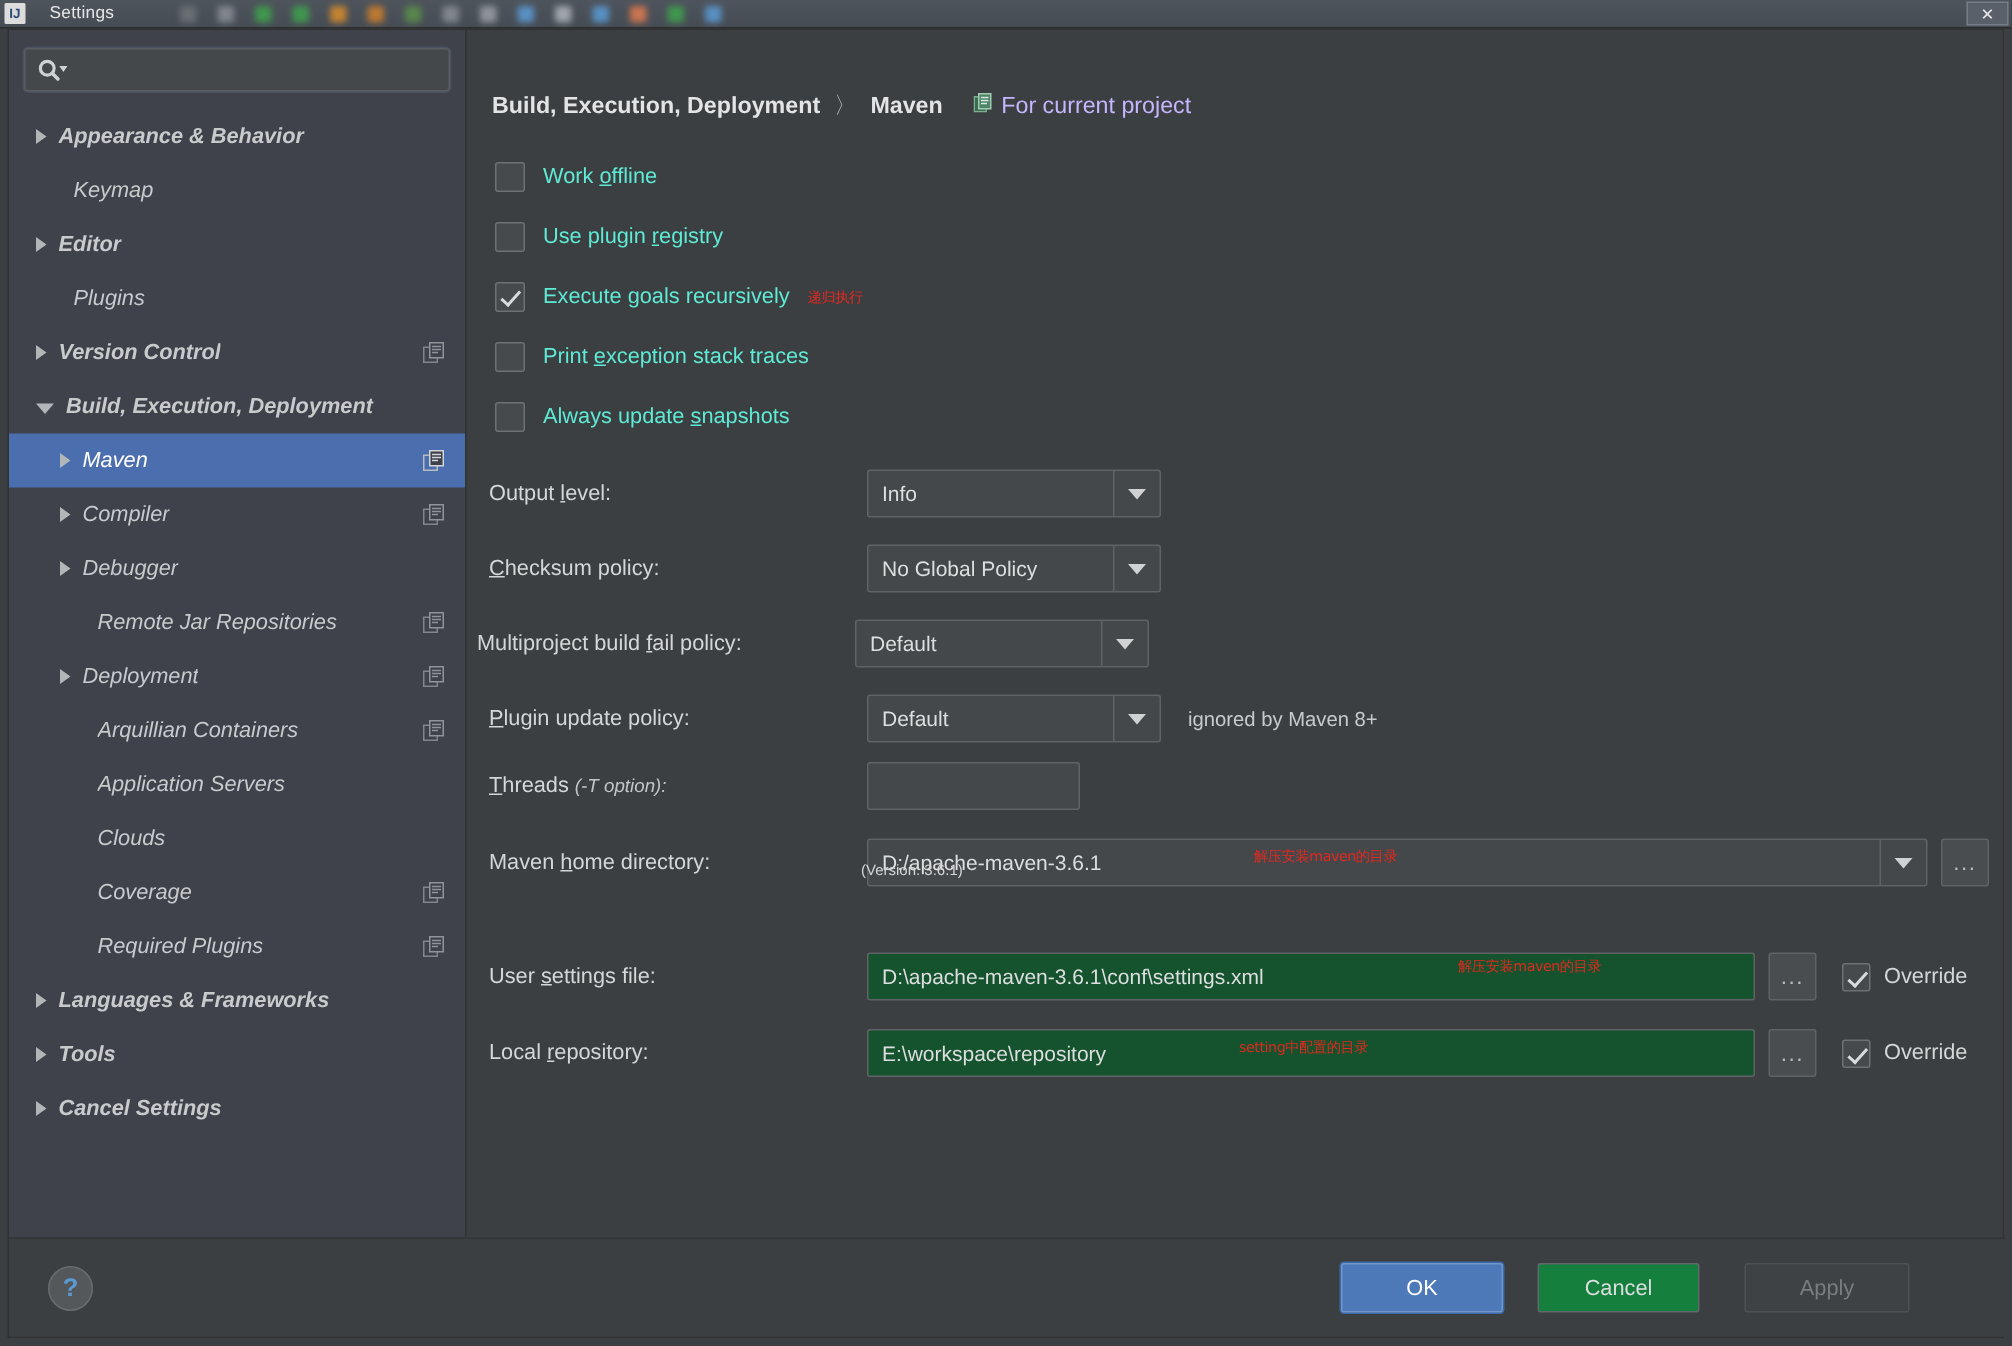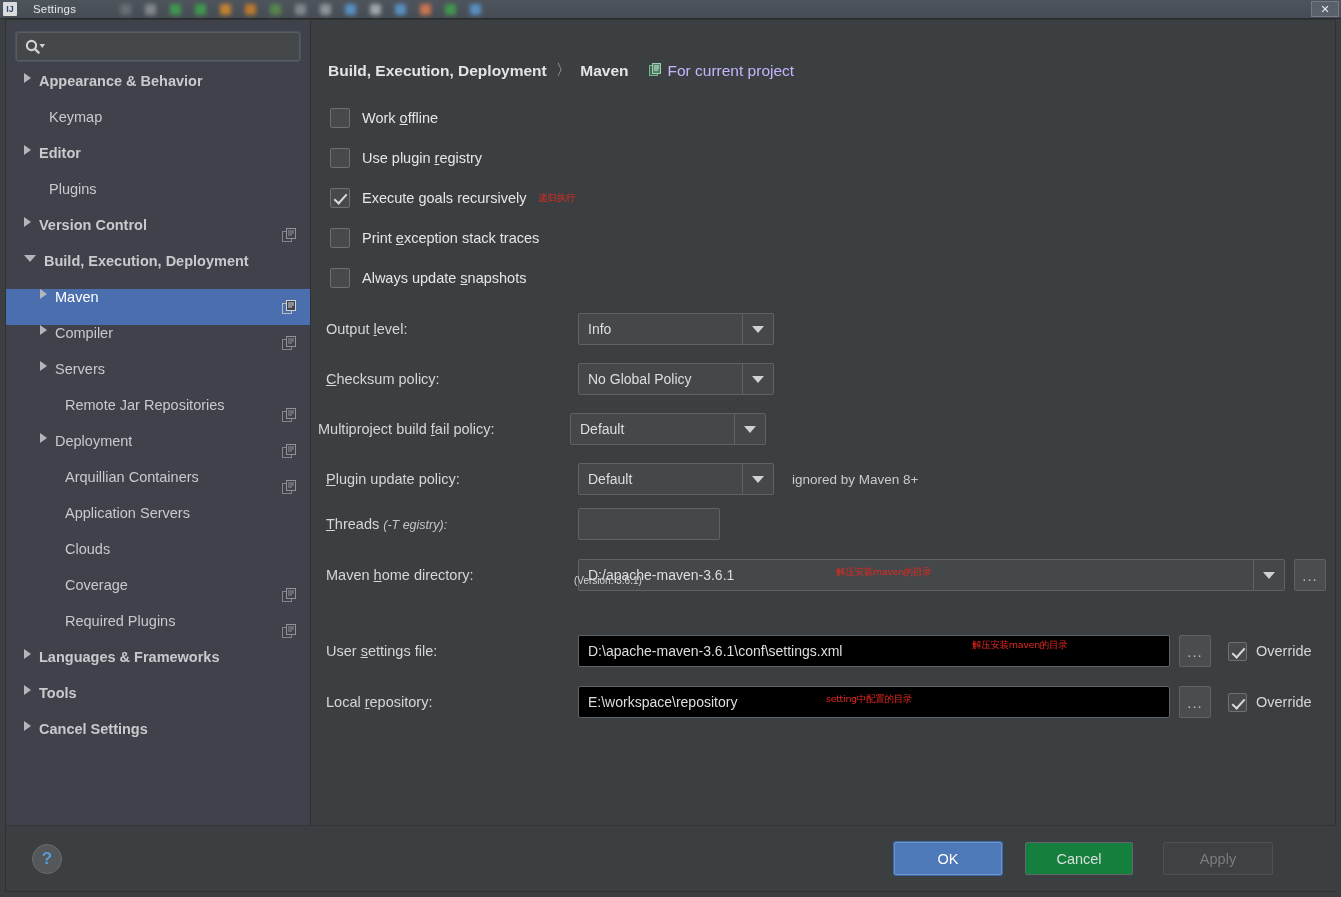--- a/index.html
+++ b/index.html
@@ -54,22 +54,22 @@
   }
   #search-box .mag { display:flex; align-items:center; }
   #search-box svg { display:block; }
   #search-input {
     flex: 1; background: transparent; border: none; outline: none;
     color: #cfd2d4; font-family:"Liberation Sans",sans-serif; font-size: 13px; margin-left: 5px;
   }
 
   #tree { margin-top: 12px; }
   .tree-row {
-    position: relative; height: 36px; display: flex; align-items: flex-start;
-    color: #c8cacc; font-size: 14.5px; white-space: nowrap;
+    position: relative; height: 36px; display: flex; align-items: center;
+    color: #c8cacc; font-size: 14.5px; white-space: nowrap; font-style: italic;
   }
   .tree-row.selected { background: #4b6eaf; color: #ffffff; }
   .tree-row .arrow {
     width: 0; height: 0; margin-right: 8px;
     border-left: 7px solid #b3b6b8; border-top: 5px solid transparent; border-bottom: 5px solid transparent;
   }
   .tree-row.open .arrow {
     border-left: 6px solid transparent; border-right: 6px solid transparent;
     border-top: 7px solid #b3b6b8; border-bottom: none; margin-top: 2px;
   }
@@ -100,21 +100,21 @@
 
   .cbrow { position: absolute; left: 18px; display: flex; align-items: center; }
   .cbox {
     width: 20px; height: 20px; border: 1px solid #6d7174; background: #474a4c;
     border-radius: 2px; margin-right: 12px; position: relative; flex: none;
   }
   .cbox.checked::after {
     content: ""; position: absolute; left: 6px; top: 2px; width: 5px; height: 11px;
     border: solid #d8dadc; border-width: 0 2px 2px 0; transform: rotate(42deg);
   }
-  .cblabel { font-size: 14.5px; color: #e5e5e5; text-align: right; }
+  .cblabel { font-size: 14.5px; color: #5eead4; text-align: right; }
   .cblabel u { text-decoration: underline; }
   .redann {
     color: #e2281f; font-size: 9.5px; margin-left: 12px;
     font-family: "DejaVu Sans", sans-serif; letter-spacing: -0.3px;
   }
 
   .frow { position: absolute; display: flex; align-items: center; }
   .flabel { font-size: 14.5px; color: #d4d6d8; }
   .flabel u { text-decoration: underline; }
   .flabel i { font-style: italic; font-size: 12.5px; color:#c3c5c7; }
@@ -128,21 +128,21 @@
   }
   .combo .carrow {
     width: 31px; height: 100%; border-left: 1px solid #5f6365;
     display: flex; align-items: center; justify-content: center;
   }
   .combo .carrow::after {
     content: ""; border-left: 6px solid transparent; border-right: 6px solid transparent;
     border-top: 7px solid #cfd1d3;
   }
   .tfield {
-    height: 32px; background: #000000; border: 1px solid #5f6365; border-radius: 2px;
+    height: 32px; background: #14532d; border: 1px solid #5f6365; border-radius: 2px;
     display: flex; align-items: center; padding-left: 9px;
     font-size: 14px; color: #dcdedf; position: relative; overflow: visible;
   }
   .tfield.empty { background: #45484a; }
   .browse-btn {
     width: 32px; height: 32px; background: #4a4d4f; border: 1px solid #5f6365; border-radius: 2px;
     display: flex; align-items: center; justify-content: center;
     color: #b9bbbd; font-size: 15px; letter-spacing: 1px; line-height: 1;
   }
   .hint { font-size: 13.5px; color: #c8cacc; margin-left: 18px; }
@@ -257,21 +257,21 @@
           <span class="proj-ico"><svg width="14" height="14" viewBox="0 0 14 14">
               <rect x="0.5" y="3.5" width="9" height="10" fill="none" stroke="#b9bcbe" stroke-width="1"></rect>
               <rect x="4.5" y="0.5" width="9" height="10" fill="#3f424b" stroke="#d3d6d8" stroke-width="1"></rect>
               <line x1="6" y1="3" x2="12" y2="3" stroke="#d3d6d8" stroke-width="1"></line>
               <line x1="6" y1="5" x2="12" y2="5" stroke="#d3d6d8" stroke-width="1"></line>
               <line x1="6" y1="7" x2="10" y2="7" stroke="#d3d6d8" stroke-width="1"></line>
             </svg></span>
         </div>
         <div class="tree-row d1">
           <span class="arrow"></span>
-          <span class="lbl">Servers</span>
+          <span class="lbl">Debugger</span>
         </div>
         <div class="tree-row d1-noarrow">
           <span class="lbl">Remote Jar Repositories</span>
           <span class="proj-ico"><svg width="14" height="14" viewBox="0 0 14 14">
               <rect x="0.5" y="3.5" width="9" height="10" fill="none" stroke="#b9bcbe" stroke-width="1"></rect>
               <rect x="4.5" y="0.5" width="9" height="10" fill="#3f424b" stroke="#d3d6d8" stroke-width="1"></rect>
               <line x1="6" y1="3" x2="12" y2="3" stroke="#d3d6d8" stroke-width="1"></line>
               <line x1="6" y1="5" x2="12" y2="5" stroke="#d3d6d8" stroke-width="1"></line>
               <line x1="6" y1="7" x2="10" y2="7" stroke="#d3d6d8" stroke-width="1"></line>
             </svg></span>
@@ -408,21 +408,21 @@
       <span class="flabel" style="width:252px"><u>P</u>lugin update policy:</span>
       <div class="combo" style="width:196px">
         <span class="cval">Default</span>
         <span class="carrow"></span>
       </div>
       <span class="hint">ignored by Maven 8+</span>
     </div>
 
     <div class="frow" style="left:14px; top:488px; width:770px">
       <span class="flabel" style="width:252px">
-        <u>T</u>hreads <i>(-T egistry):</i>
+        <u>T</u>hreads <i>(-T option):</i>
       </span>
       <div class="tfield empty" style="width:142px">
         <span></span>
       </div>
     </div>
 
     <div class="frow" style="left:14px; top:539px; width:1020px">
       <span class="flabel" style="width:252px">Maven <u>h</u>ome directory:</span>
       <div class="combo" style="width:707px">
         <span class="cval">D:/apache-maven-3.6.1</span>

